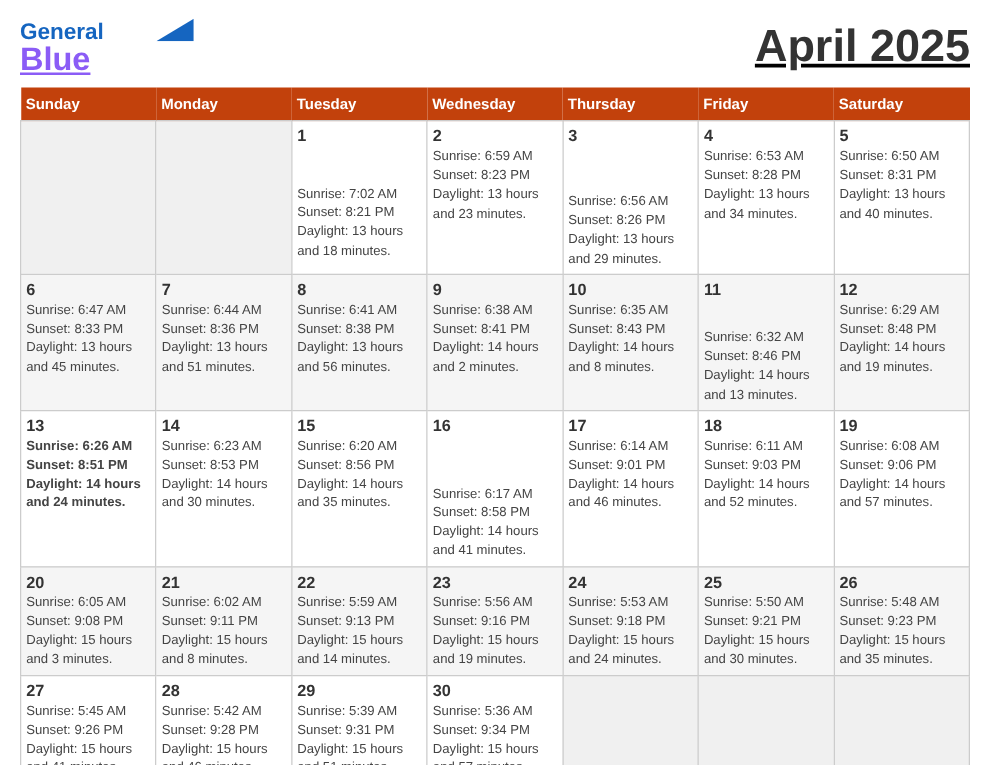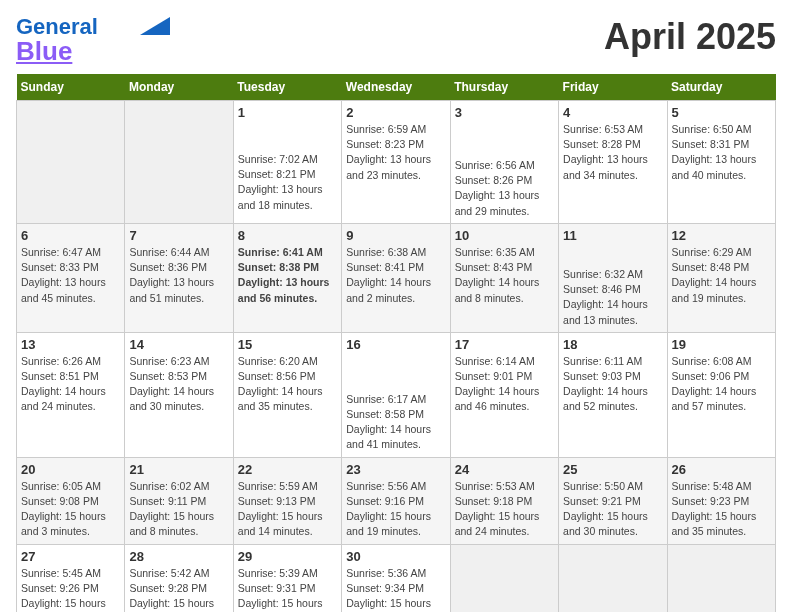--- a/index.html
+++ b/index.html
@@ -15,52 +15,53 @@
       justify-content: space-between;
       align-items: flex-start;
       margin-bottom: 10px;
     }
     .logo {
       display: flex;
       flex-direction: column;
       align-items: flex-start;
     }
     .logo-text {
-      font-size: 22px;
+      font-size: 18px;
       font-weight: bold;
       color: #333;
       line-height: 1;
     }
     .logo-text span.blue { color: #1565c0; }
     .logo-icon {
       width: 30px;
       height: 18px;
       margin-left: 42px;
       margin-top: -2px;
     }
     .title-area {
       text-align: center;
+      text-decoration: underline;
     }
     .title-area h1 {
       font-size: 36px;
       font-weight: bold;
       color: #333;
     }
     .title-area h2 {
       font-size: 16px;
       font-weight: normal;
       color: #555;
     }
     table {
       width: 100%;
       border-collapse: collapse;
       font-size: 11px;
     }
     thead tr th {
-      background: #4d7c0f;
+      background: #c2410c;
       color: #fff;
       padding: 6px 4px;
       text-align: left;
       font-size: 12px;
       font-weight: bold;
     }
     tbody tr td {
       border: 1px solid #ccc;
       vertical-align: top;
       padding: 4px 4px;
@@ -161,21 +162,21 @@
 Daylight: 13 hours and 45 minutes.</div>
         </td>
         <td>
           <span class="day-num">7</span>
           <div class="day-detail" style="white-space: pre-line;">Sunrise: 6:44 AM
 Sunset: 8:36 PM
 Daylight: 13 hours and 51 minutes.</div>
         </td>
         <td>
           <span class="day-num">8</span>
-          <div class="day-detail" style="white-space: pre-line; font-weight: bold;">Sunrise: 6:41 AM
+          <div class="day-detail" style="white-space: pre-line;">Sunrise: 6:41 AM
 Sunset: 8:38 PM
 Daylight: 13 hours and 56 minutes.</div>
         </td>
         <td>
           <span class="day-num">9</span>
           <div class="day-detail" style="white-space: pre-line;">Sunrise: 6:38 AM
 Sunset: 8:41 PM
 Daylight: 14 hours and 2 minutes.</div>
         </td>
         <td>
@@ -193,21 +194,21 @@
         <td>
           <span class="day-num">12</span>
           <div class="day-detail" style="white-space: pre-line;">Sunrise: 6:29 AM
 Sunset: 8:48 PM
 Daylight: 14 hours and 19 minutes.</div>
         </td>
       </tr>
       <tr>
         <td>
           <span class="day-num">13</span>
-          <div class="day-detail" style="white-space: pre-line;">Sunrise: 6:26 AM
+          <div class="day-detail" style="white-space: pre-line; font-weight: bold;">Sunrise: 6:26 AM
 Sunset: 8:51 PM
 Daylight: 14 hours and 24 minutes.</div>
         </td>
         <td>
           <span class="day-num">14</span>
           <div class="day-detail" style="white-space: pre-line;">Sunrise: 6:23 AM
 Sunset: 8:53 PM
 Daylight: 14 hours and 30 minutes.</div>
         </td>
         <td>

